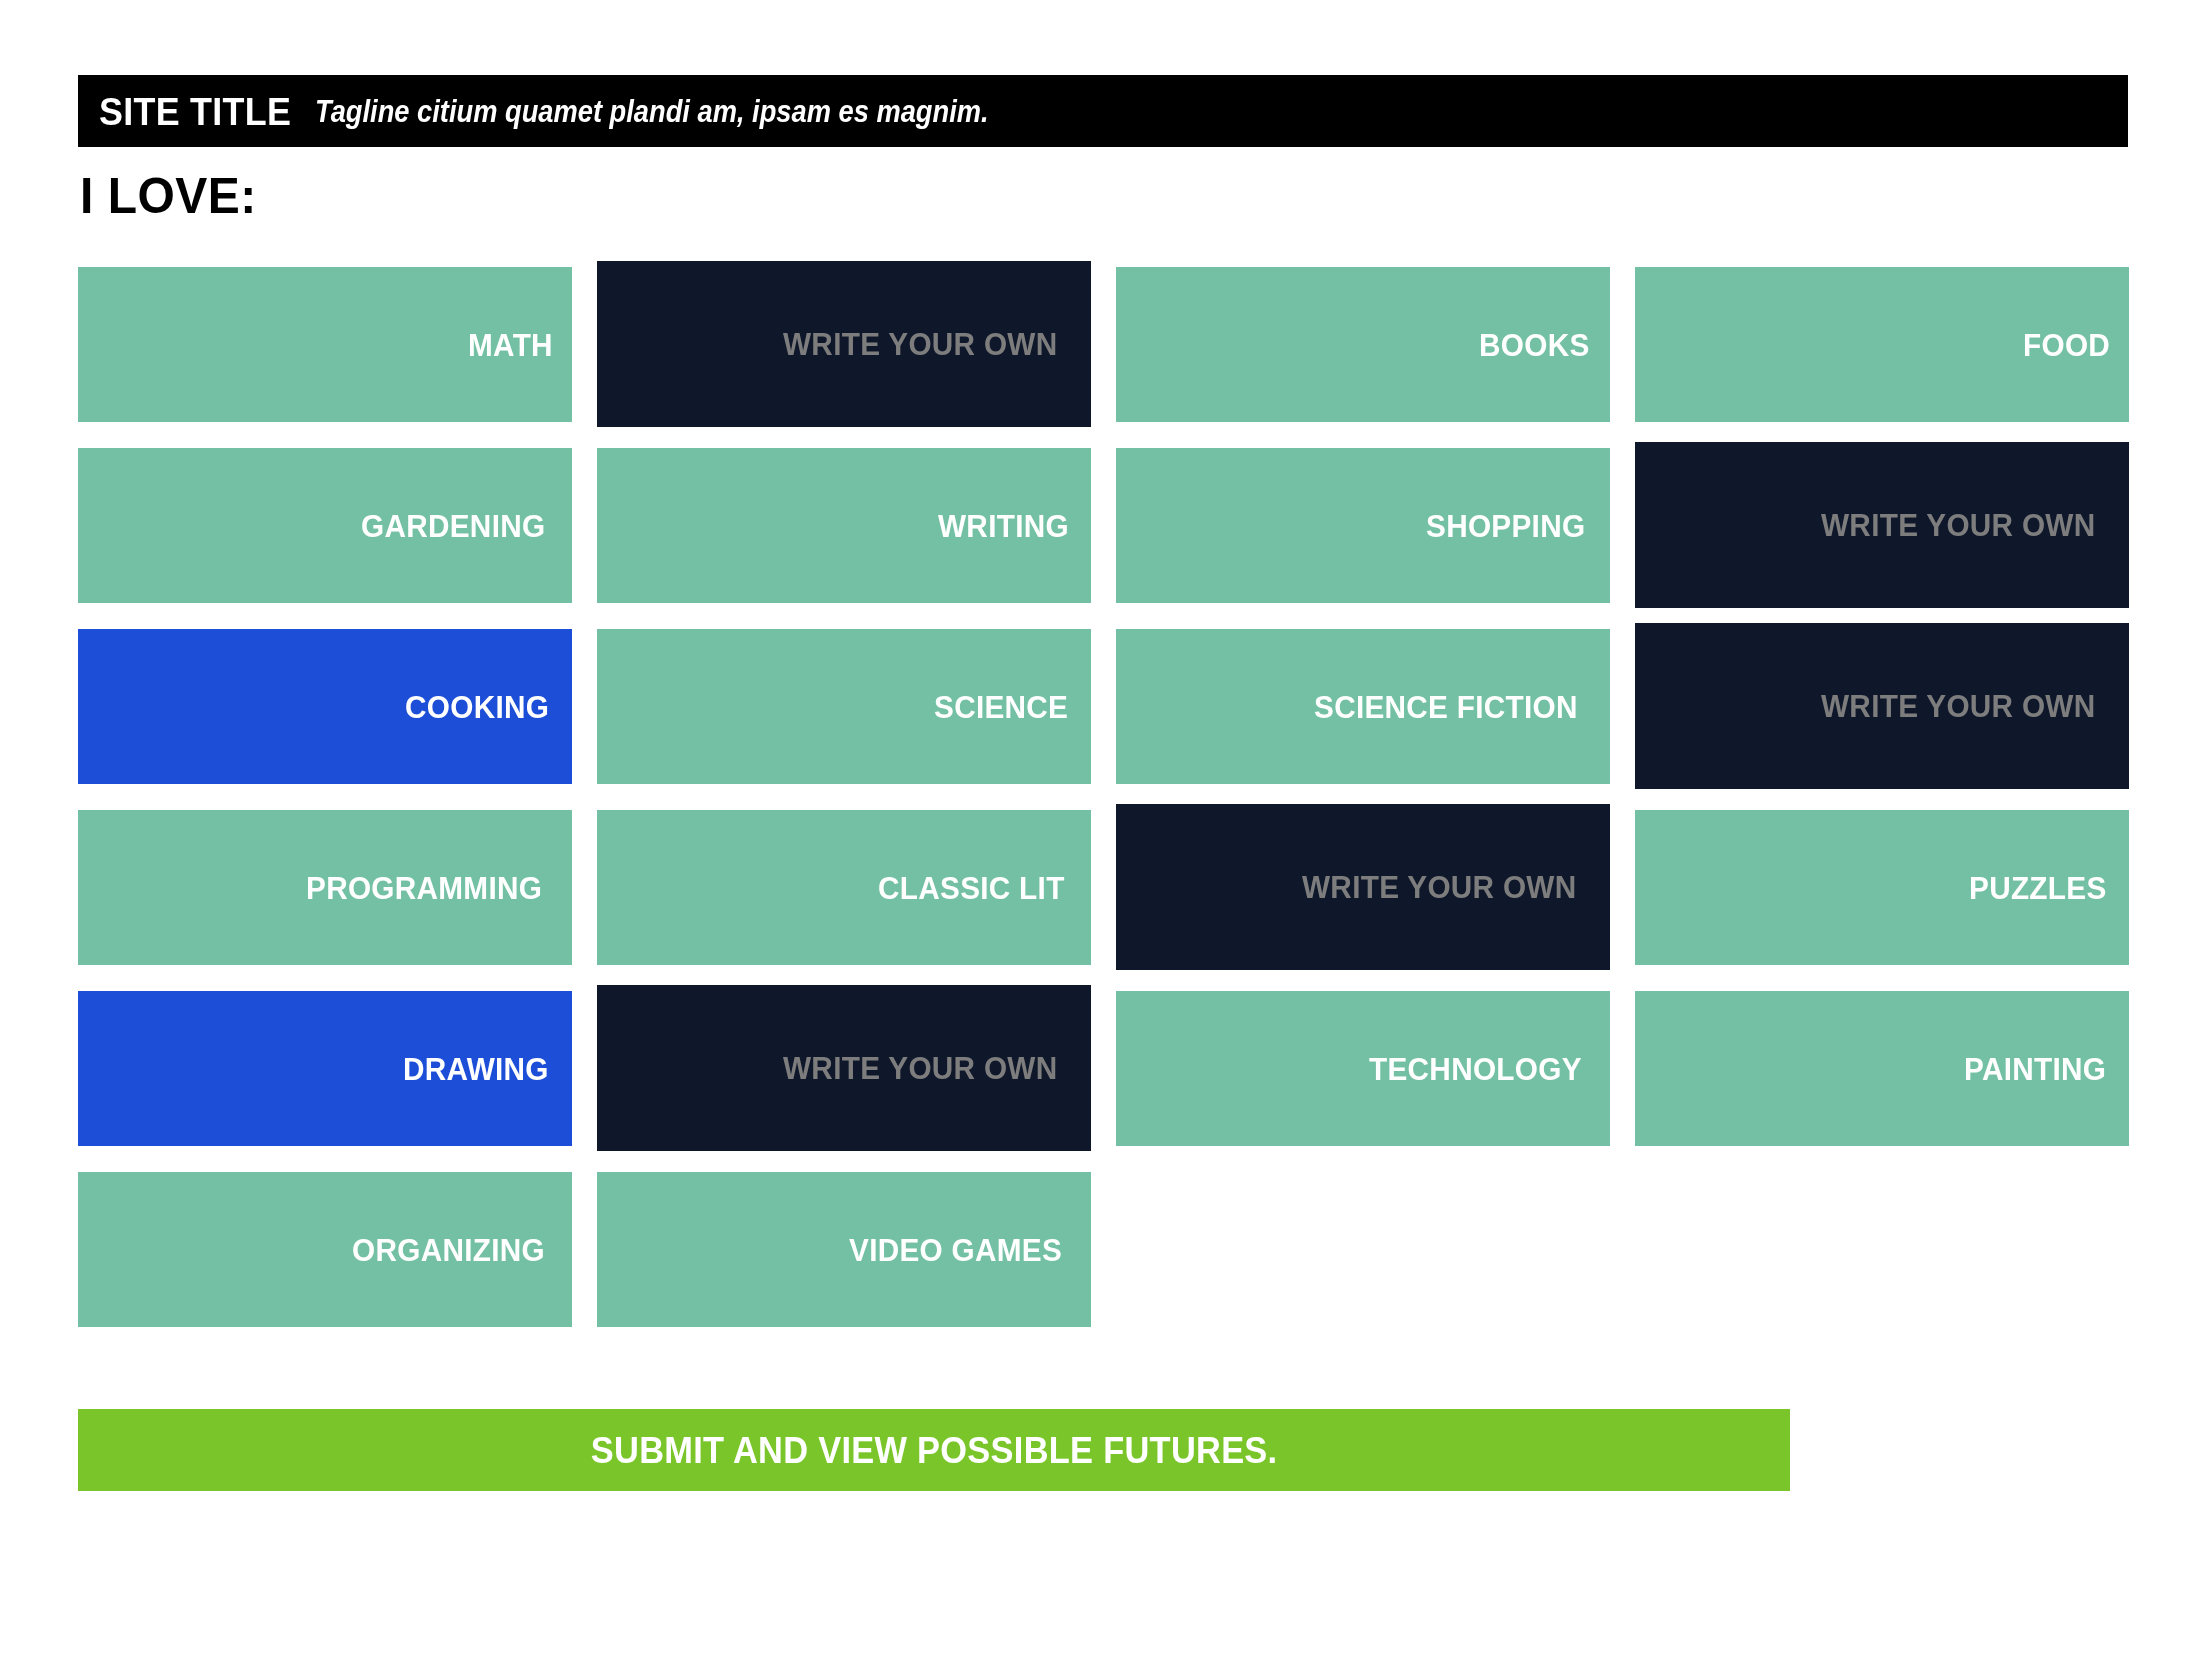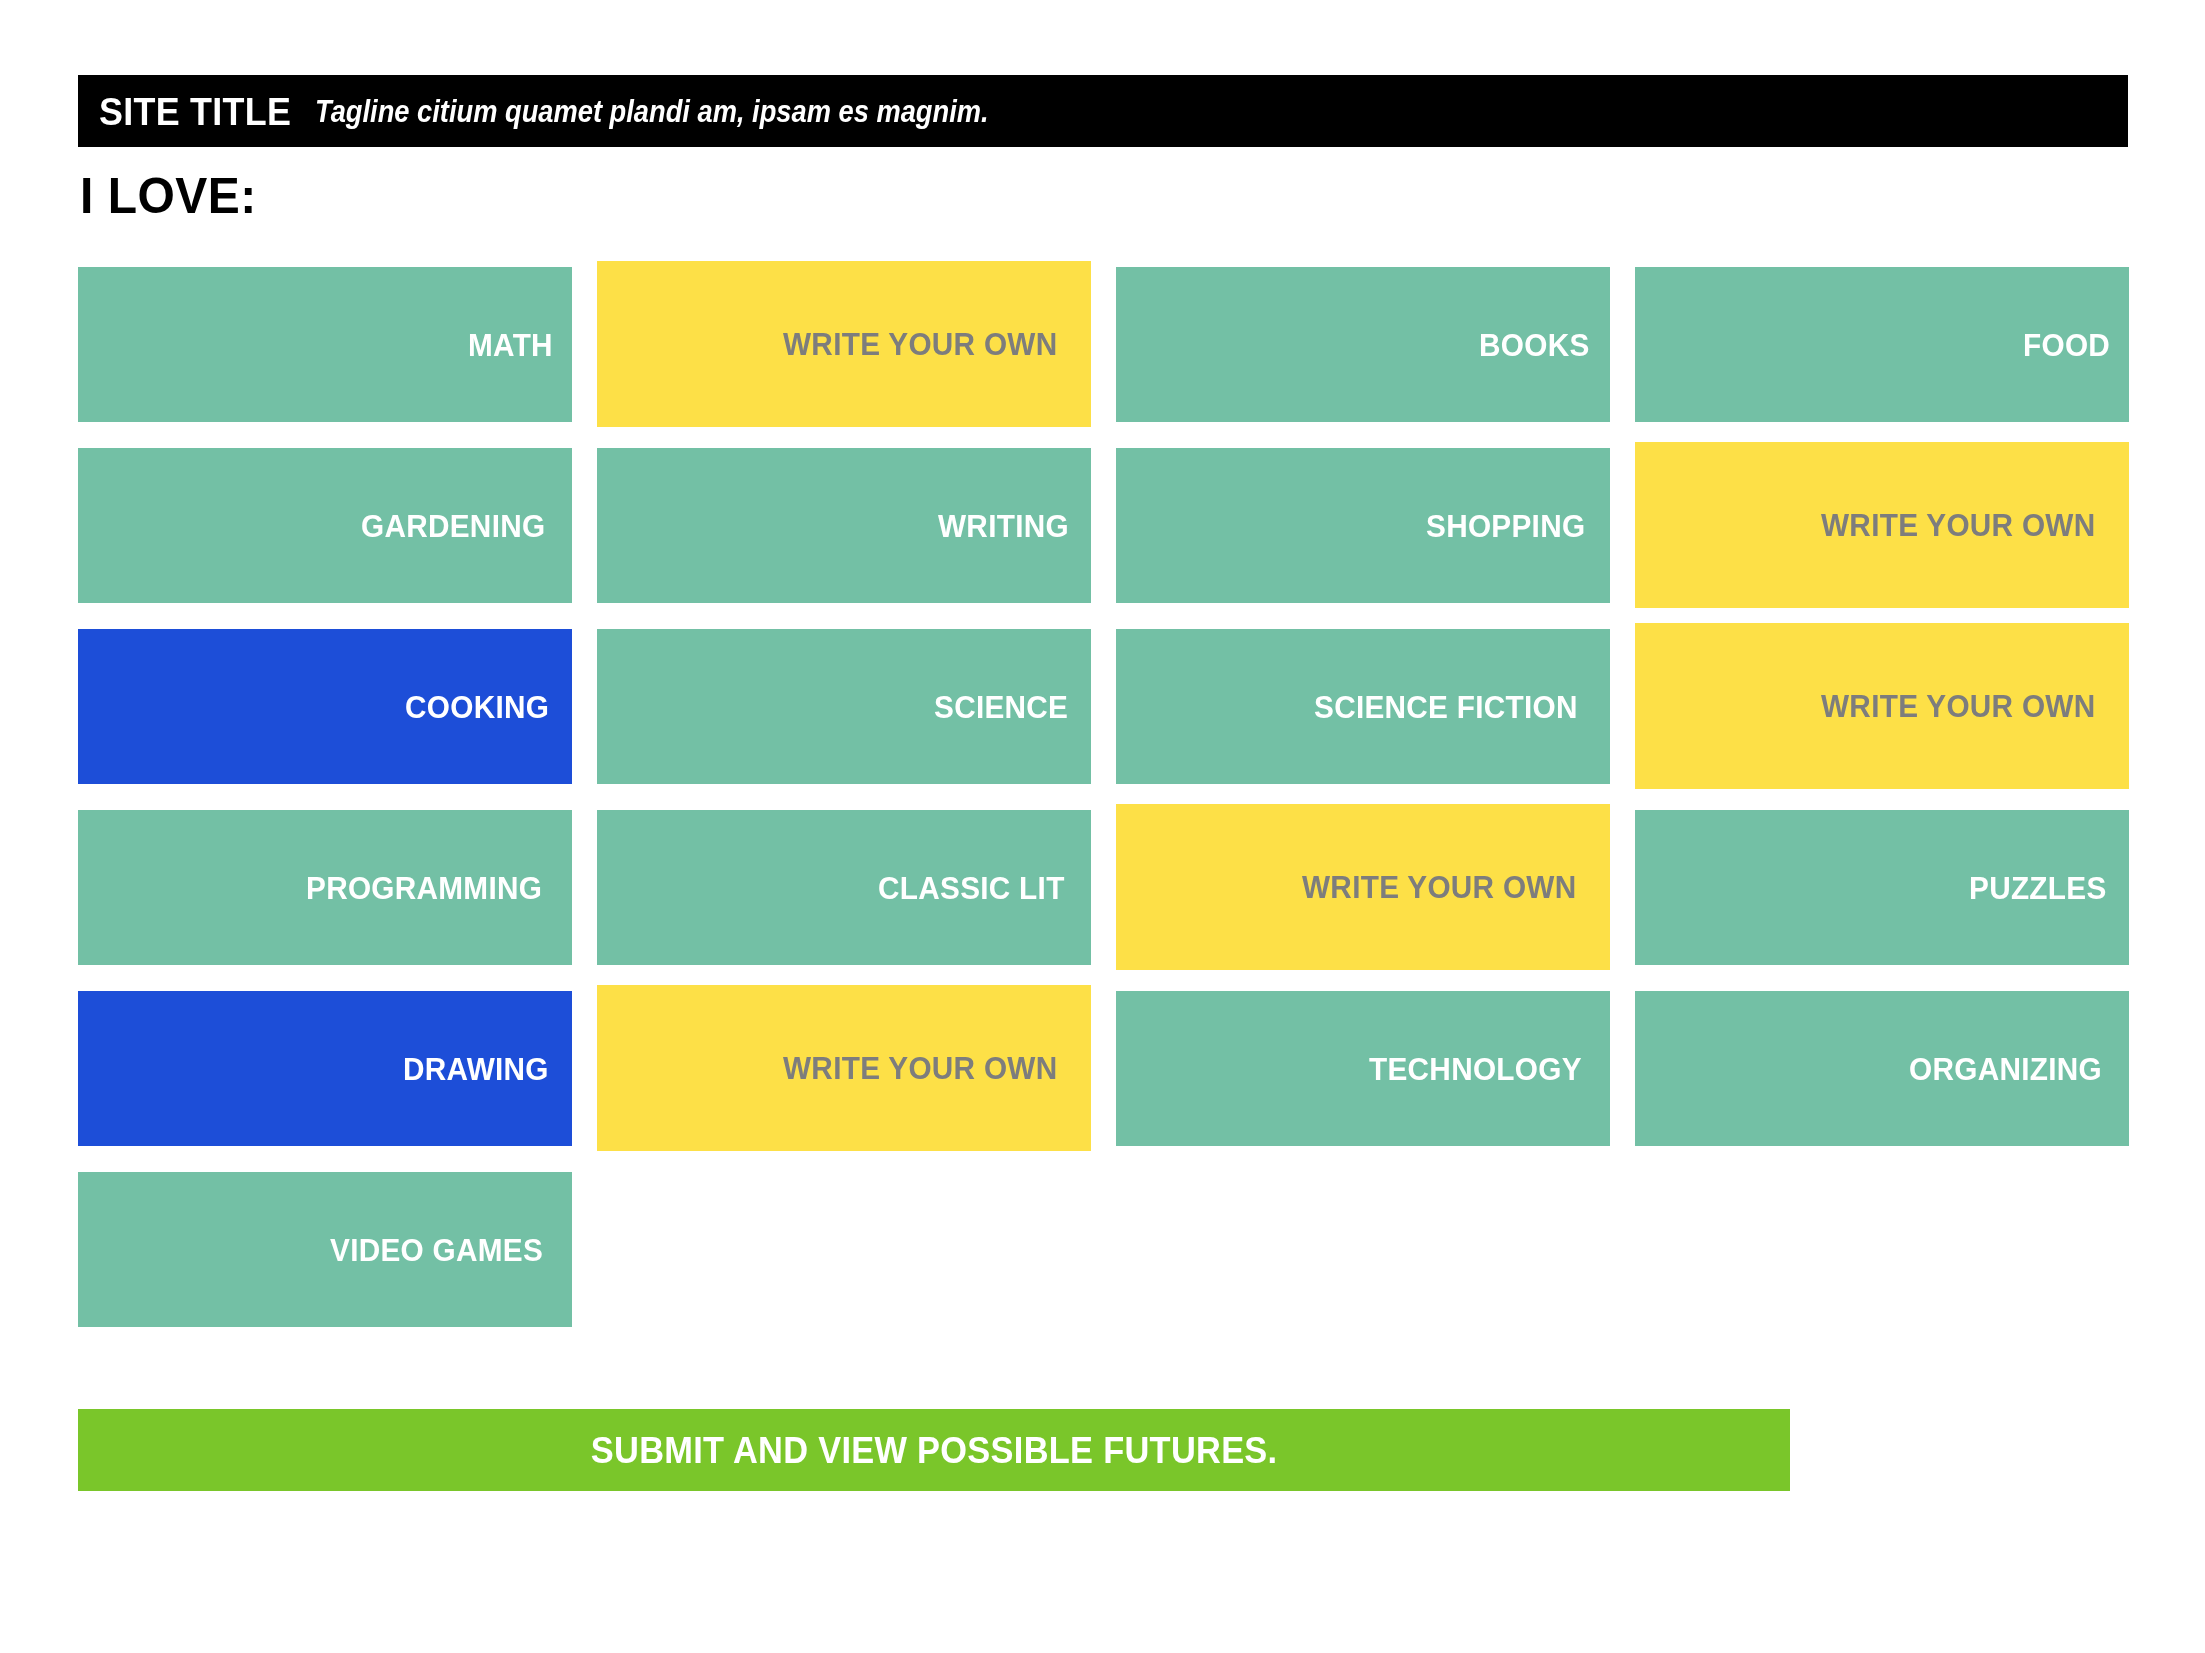--- a/index.html
+++ b/index.html
@@ -112,21 +112,21 @@
   }
 
   
   .tile.v-green       { background: #73c0a5; }
   .tile.v-green .tile-label      { color: #ffffff; }
 
   .tile.v-dark        { background: #1d4ed8; }
   .tile.v-dark .tile-label       { color: #ffffff; }
 
   .tile.v-placeholder {
-    background: #fde047;
+    background: #0f172a;
     height: 166px;
     margin-top: -5.7px;
     padding-left: 36px;
   }
   .tile.v-placeholder .tile-label { color: #7d7d7d; }
 
   
   .submit-bar {
     position: absolute;
     left: 78px;
@@ -223,20 +223,23 @@
       <span class="tile-label">DRAWING</span>
     </div>
     <div class="tile v-placeholder">
       <span class="tile-label">WRITE YOUR OWN</span>
     </div>
     <div class="tile v-green">
       <span class="tile-label">TECHNOLOGY</span>
     </div>
 
     <div class="tile v-green">
+      <span class="tile-label">PAINTING</span>
+    </div>
+    <div class="tile v-green">
       <span class="tile-label">ORGANIZING</span>
     </div>
     <div class="tile v-green">
       <span class="tile-label">VIDEO GAMES</span>
     </div>
 
   </div>
 
   <div class="submit-bar">
     <span class="submit-label">SUBMIT AND VIEW POSSIBLE FUTURES.</span>

